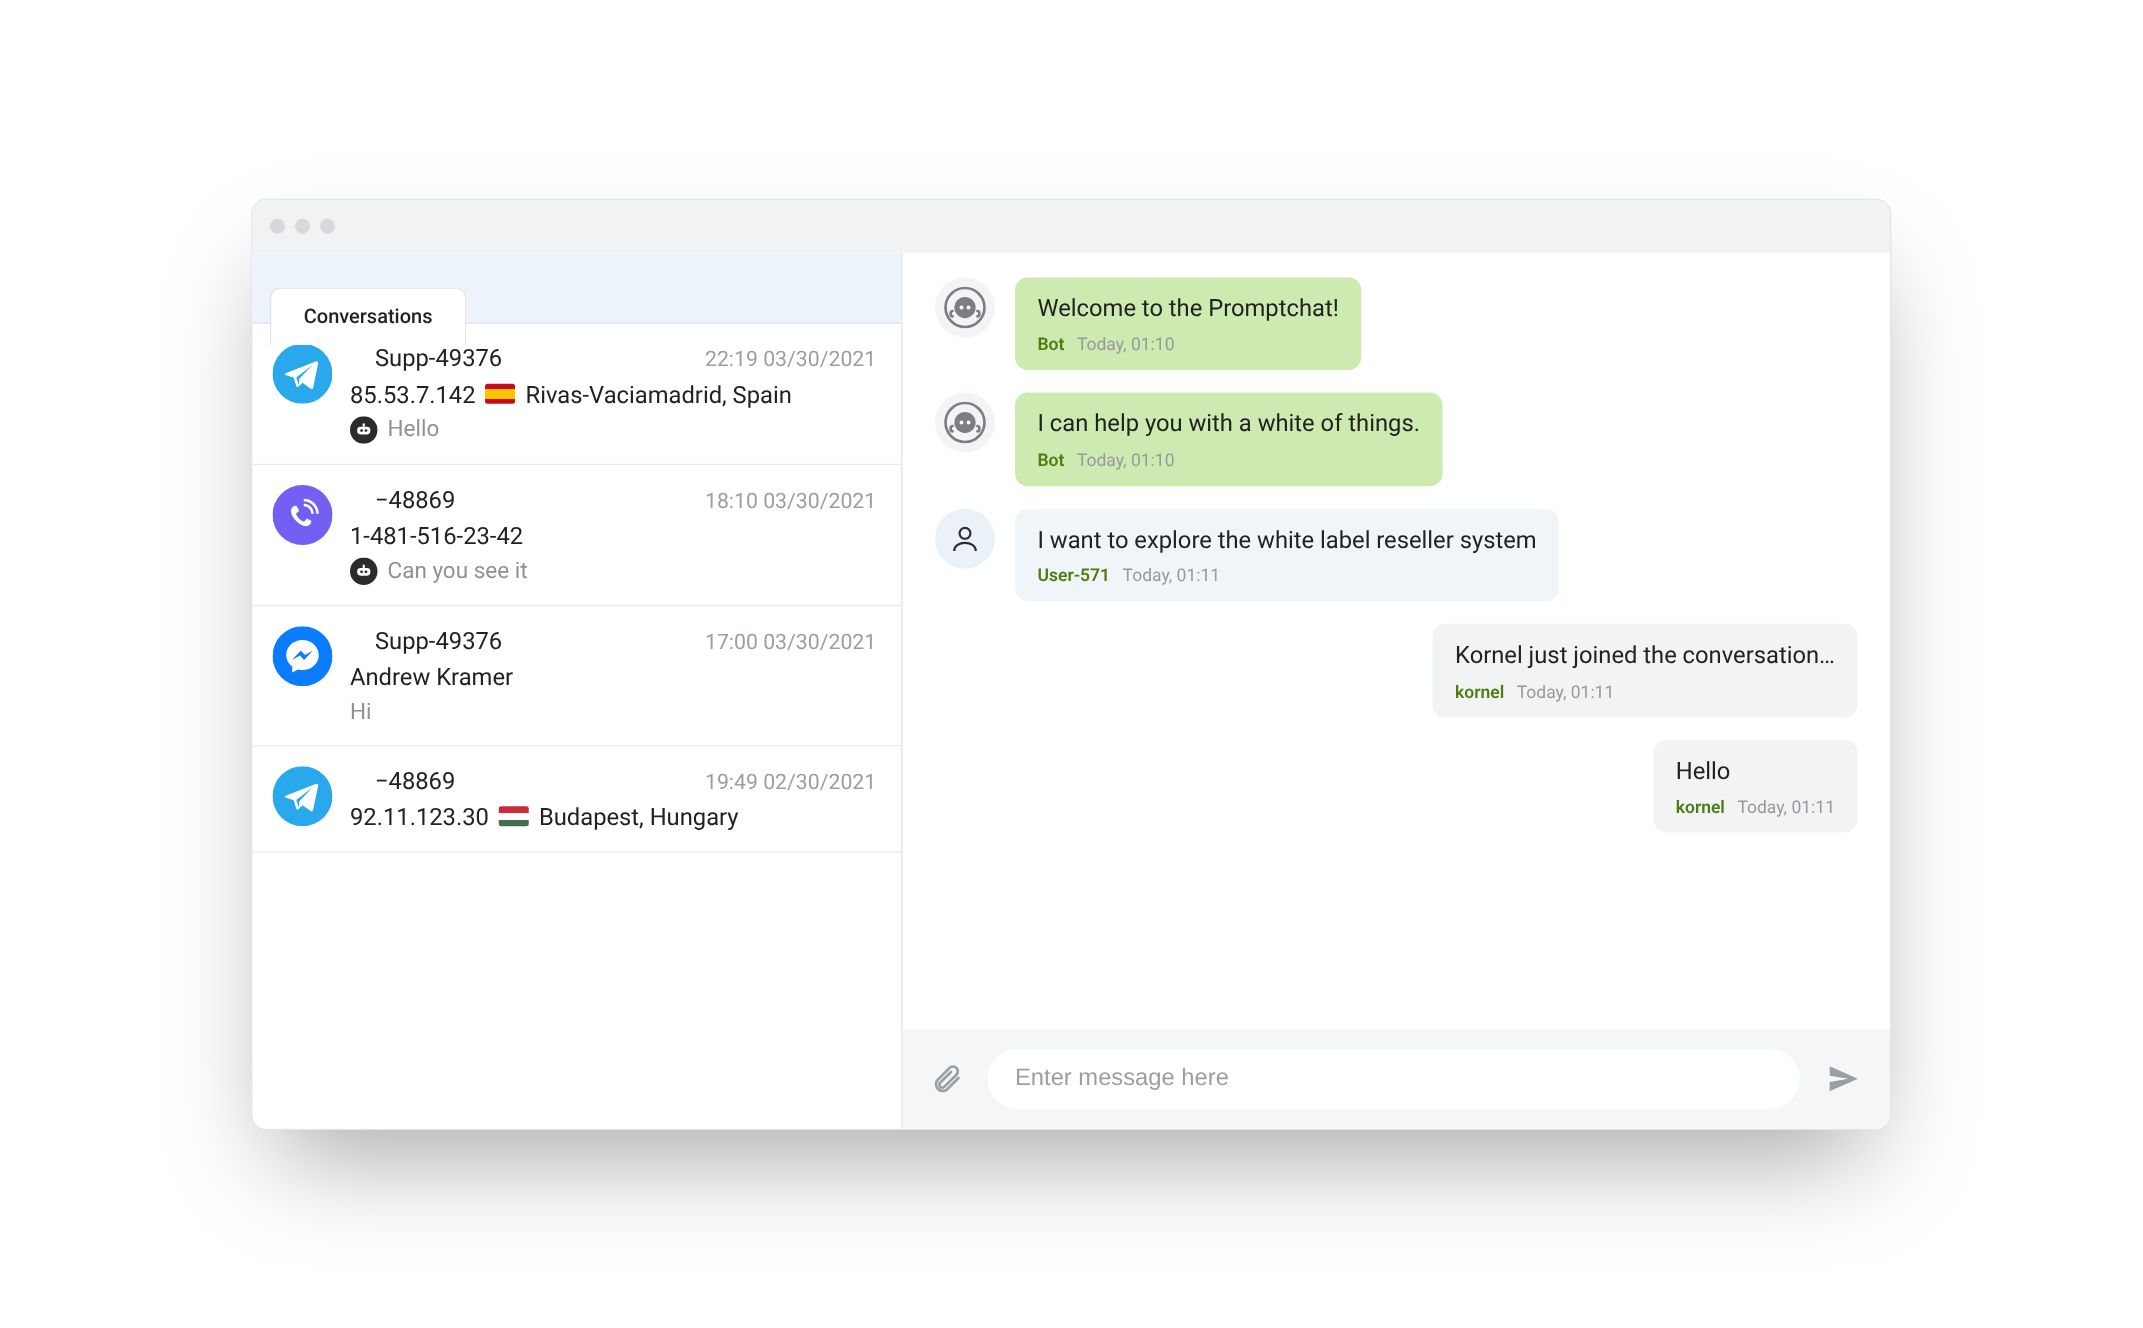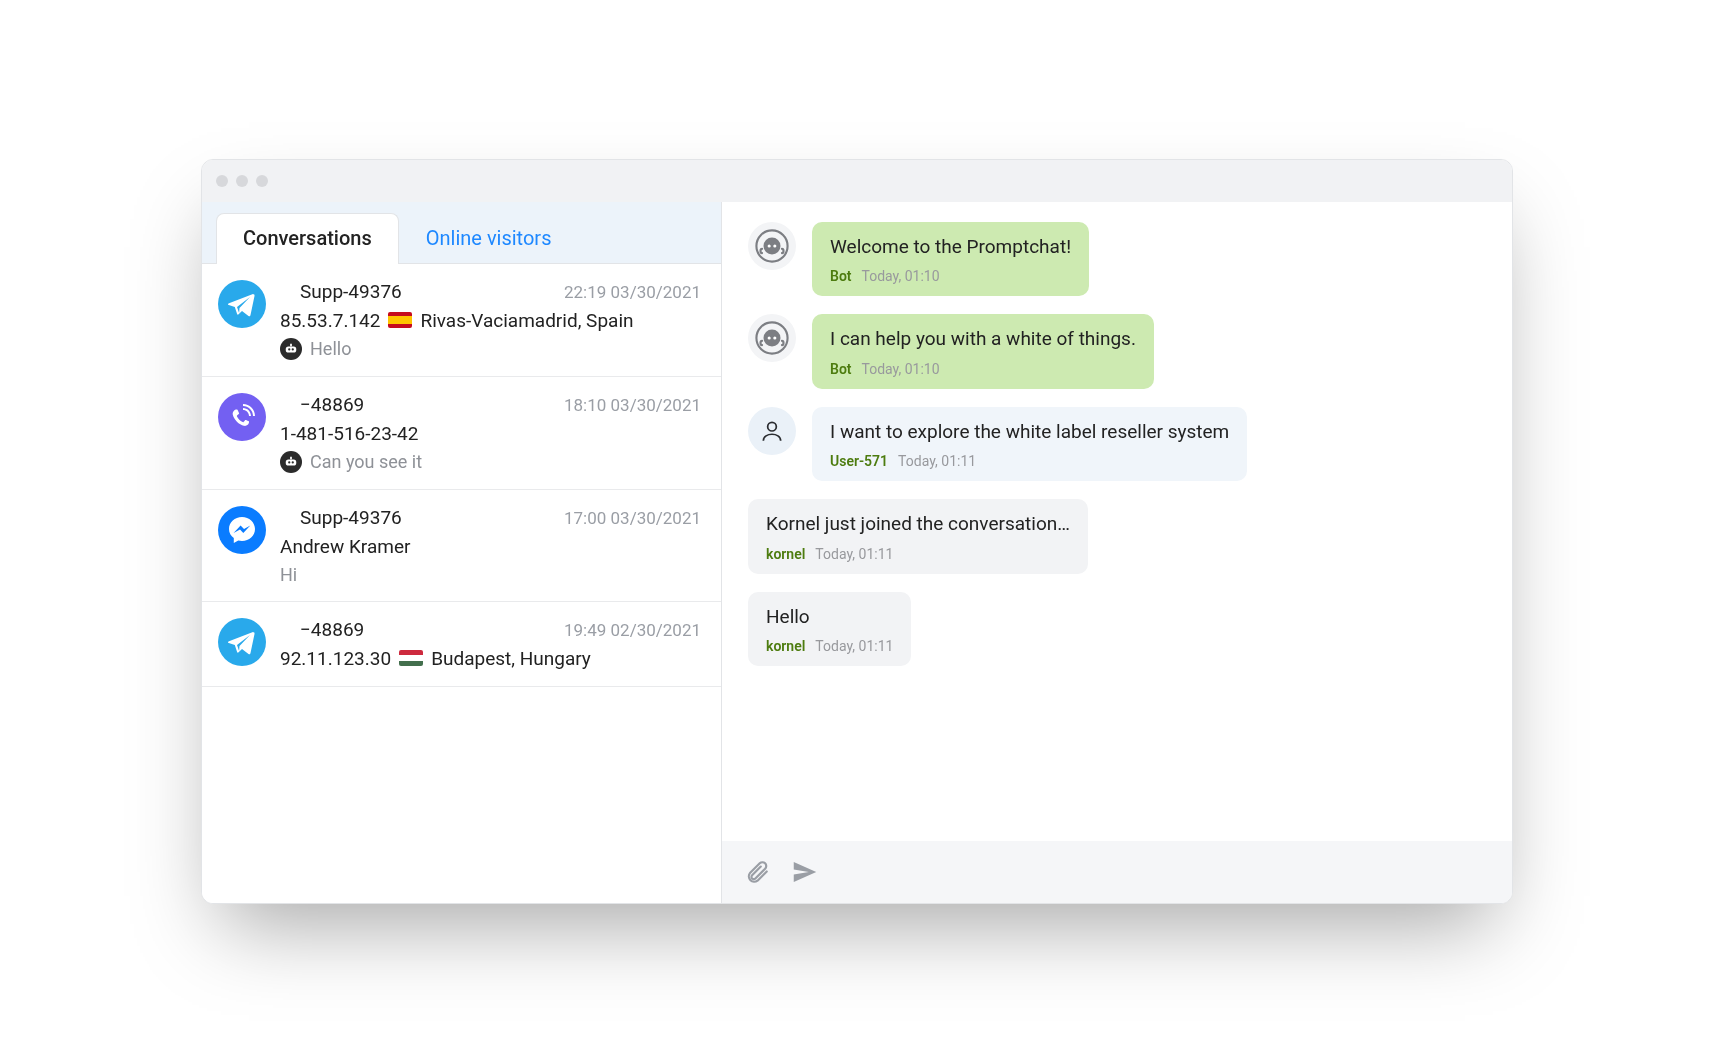--- a/index.html
+++ b/index.html
@@ -53,28 +53,28 @@
   .tabs {
     display: flex;
     align-items: flex-end;
     gap: 0;
     background: #ecf3fa;
     padding: 10px 14px 0 14px;
     border-bottom: 1px solid #e2e4e7;
   }
   .tab {
     padding: 12px 26px 14px 26px;
-    font-size: 20px;
+    font-size: 16px;
     border: 1px solid transparent;
     border-bottom: none;
     border-top-left-radius: 8px;
     border-top-right-radius: 8px;
     cursor: pointer;
     position: relative;
-    top: 1px;
+    top: 18px;
   }
   .tab.active {
     background: #fff;
     border-color: #e2e4e7;
     font-weight: 500;
     color: #222;
   }
   .tab.inactive { color: #1e88ff; }
 
   
@@ -110,21 +110,21 @@
   .flag.hu { background: linear-gradient(#cd2a3e 0 33.3%, #fff 33.3% 66.6%, #436f4d 66.6% 100%); }
 
   
   .thread {
     flex: 1;
     padding: 20px 26px 10px 26px;
     overflow: hidden;
     display: flex; flex-direction: column; gap: 18px;
   }
   .msg-row { display: flex; gap: 16px; align-items: flex-start; }
-  .msg-row.right { }
+  .msg-row.right { justify-content: flex-end; }
   .bubble {
     border-radius: 10px;
     padding: 12px 18px 10px 18px;
     font-size: 19px;
     max-width: 520px;
     line-height: 1.35;
   }
   .bubble.bot { background: #cdeab1; }
   .bubble.user { background: #f0f5fa; }
   .bubble.agent { background: #f2f3f5; }
@@ -176,21 +176,20 @@
     <span class="traffic-dot"></span>
     <span class="traffic-dot"></span>
   </div>
 
   <div class="split">
 
     <div class="left-pane">
 
       <div class="tabs">
         <div class="tab active">Conversations</div>
-        <div class="tab inactive">Online visitors</div>
       </div>
 
       <div class="conv-list" id="conv-list">
           <div class="conv-item">
             <div class="conv-avatar">
               <svg viewBox="0 0 48 48">
                 <circle cx="24" cy="24" r="24" fill="#29a9eb"></circle>
                 <path fill="#fff" d="M35 14L11 23.3c-1.4.5-1.3 1.4-.2 1.8l6 1.9 2.3 7c.3.8.9.9 1.5.3l3.4-3.2 6.5 4.8c1 .7 1.7.3 2-1l4-19c.3-1.4-.6-2-1.5-1.6zM19 27l13-10-10.5 11-.4 5-2.1-6z"></path>
               </svg>
             </div>
@@ -361,20 +360,21 @@
             </div>
           </div>
         </div>
 
       <div class="composer">
         <span class="attach">
           <svg viewBox="0 0 24 24" fill="none" stroke="currentColor" stroke-width="2" stroke-linecap="round" stroke-linejoin="round">
             <path d="M21 11.5l-8.5 8.5a5 5 0 01-7-7l9-9a3.5 3.5 0 015 5l-9 9a2 2 0 01-3-3l8-8"></path>
           </svg>
         </span>
+        <input type="text" placeholder="Enter message here" style="">
         <span class="send">
           <svg viewBox="0 0 24 24" fill="currentColor">
               <path d="M3 20l18-8L3 4v6l12 2-12 2z"></path>
             </svg>
         </span>
       </div>
 
     </div>
 
   </div>

